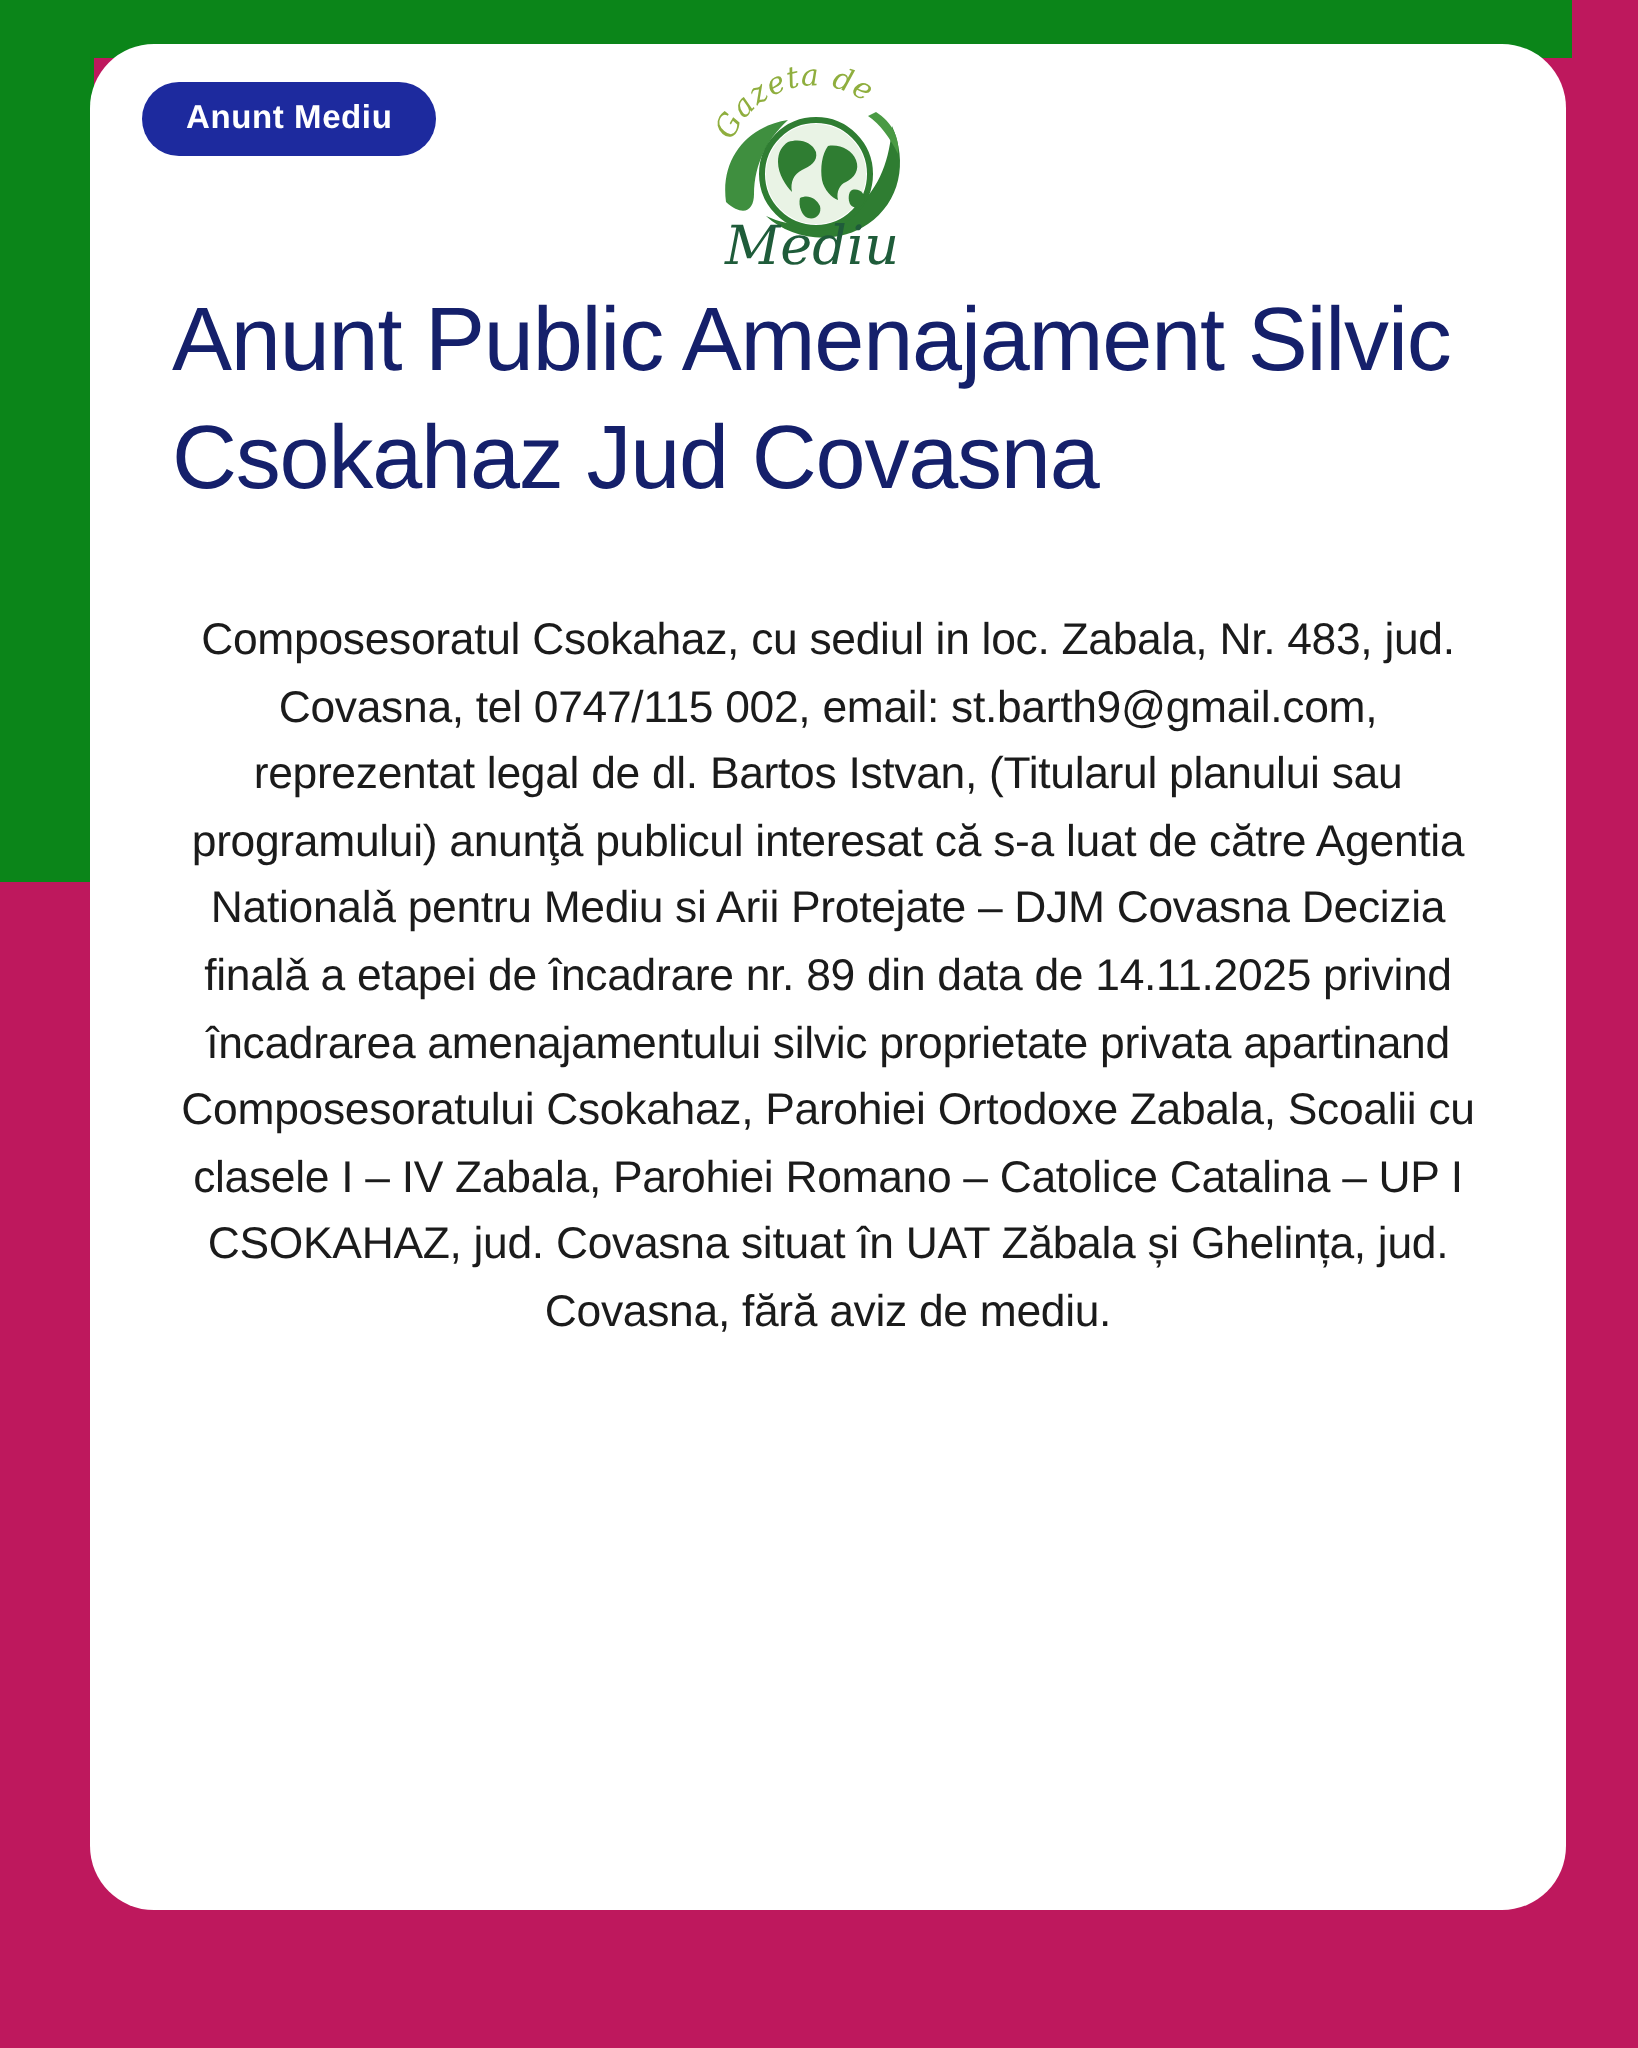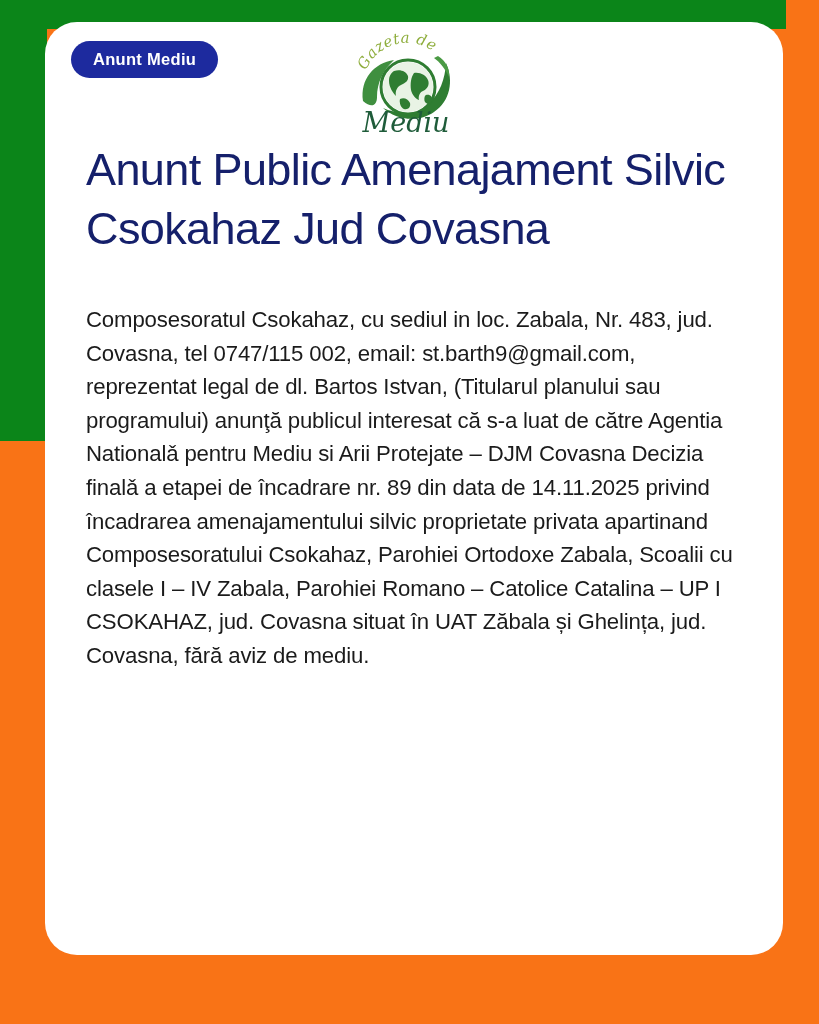--- a/index.html
+++ b/index.html
@@ -11,21 +11,21 @@
     height: 1024px;
     overflow: hidden;
     font-family: "Liberation Sans", sans-serif;
     background: #0ec625;
   }
 
   .poster {
     position: relative;
     width: 819px;
     height: 1024px;
-    background: #f97316;
+    background: #be185d;
     overflow: hidden;
   }
 
   
   .bg-top-band {
     position: absolute;
     left: 0;
     top: 0;
     width: 786px;
     height: 29px;
@@ -96,21 +96,21 @@
     letter-spacing: -0.6px;
   }
 
   .body-text {
     margin: 0;
     padding: 45px 41px 0 41px;
     color: #1b1b1b;
     font-size: 22.2px;
     line-height: 33.6px;
     letter-spacing: -0.15px;
-    text-align: left;
+    text-align: center;
     white-space: pre-wrap;
   }
 </style>
 </head>
 <body>
 
 <div class="poster">
 
   <div class="bg-top-band"></div>
   <div class="bg-left-band"></div>

